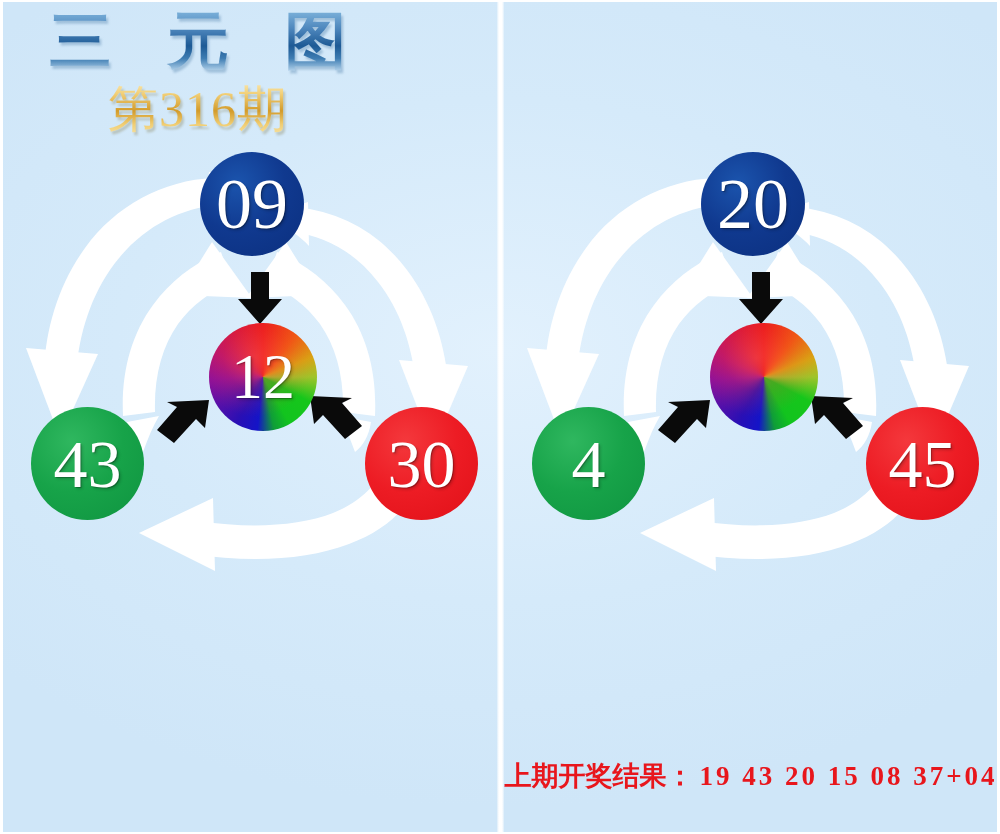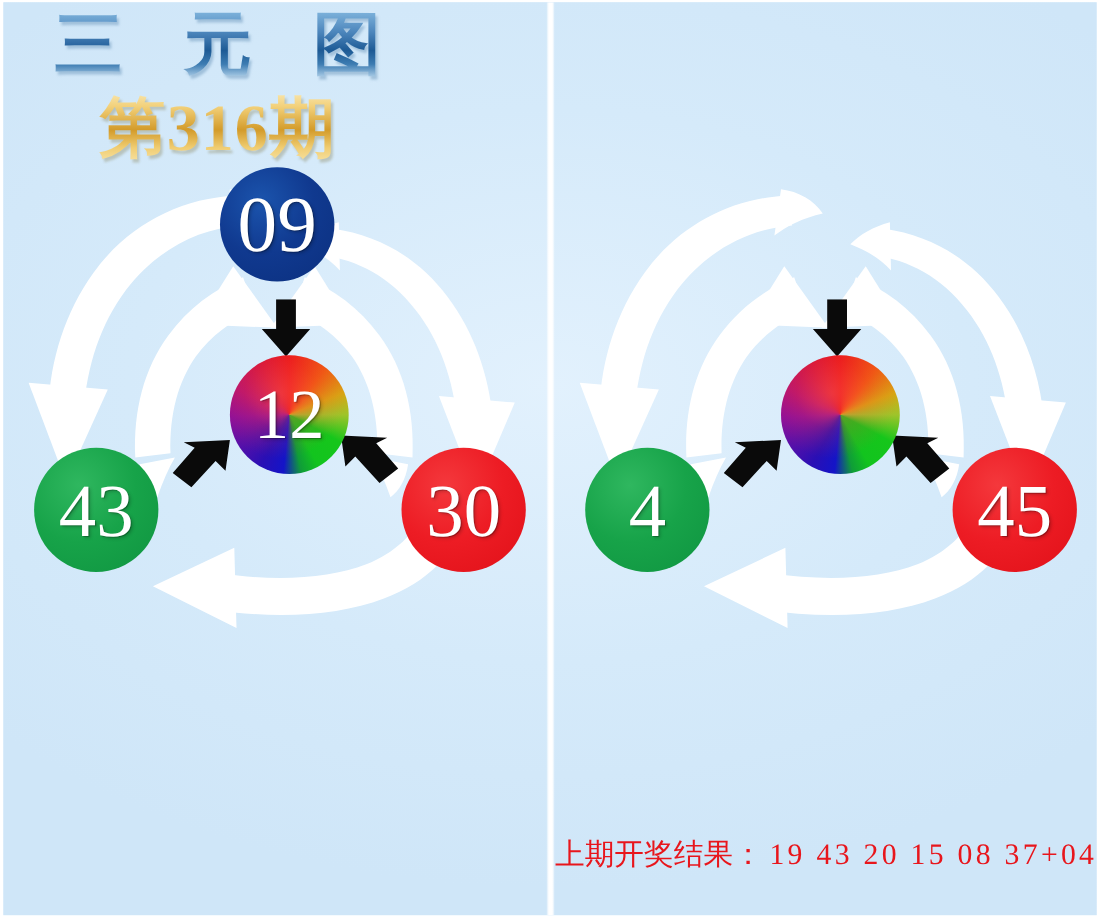--- a/index.html
+++ b/index.html
@@ -68,22 +68,22 @@
     background-clip: text;
     color: transparent;
     -webkit-text-fill-color: transparent;
     text-shadow: 0 0 0 rgba(0,0,0,0);
     filter: drop-shadow(2px 3px 1px rgba(120,160,195,0.55));
     user-select: none;
   }
   .title-sub {
     margin-top: 4px;
     font-family: "Liberation Serif", "DejaVu Serif", serif;
-    font-size: 60px;
-    font-weight: bold;
+    font-size: 50px;
+    font-weight: normal;
     letter-spacing: 1px;
     background: linear-gradient(to bottom, #fdf4cf 0%, #f2d079 26%, #d39b2a 52%, #f0cd72 72%, #fbf0c4 100%);
     -webkit-background-clip: text;
     background-clip: text;
     color: transparent;
     -webkit-text-fill-color: transparent;
     filter: drop-shadow(2px 3px 1px rgba(150,150,120,0.45));
     user-select: none;
   }
 
@@ -210,21 +210,21 @@
 
   
   .result-line {
     position: absolute;
     left: 501px;
     top: 756px;
     width: 494px;
     text-align: center;
     font-family: "Liberation Serif", "DejaVu Serif", serif;
     font-size: 27px;
-    font-weight: normal;
+    font-weight: bold;
     color: #e8161c;
     letter-spacing: 1px;
     white-space: nowrap;
     user-select: none;
   }
   .result-line .label { letter-spacing: 0px; }
   .result-line .nums  { letter-spacing: 3px; padding-left: 6px; }
 </style>
 </head>
 <body>
@@ -410,20 +410,23 @@
     <svg class="blk-down" viewBox="0 0 50 52">
       <path fill="#0a0a0a" d="M 16,0 L 34,0 L 34,27 L 47,27 L 25,52 L 3,27 L 16,27 Z"></path>
     </svg>
     <svg class="blk-in-left" viewBox="0 0 56 50">
       <path fill="#0a0a0a" d="M 54,2 L 50,30 L 41,21 L 19,45 L 2,32 L 22,9 L 12,4 Z"></path>
     </svg>
     <svg class="blk-in-right" viewBox="0 0 56 50">
       <path fill="#0a0a0a" d="M 2,2 L 6,30 L 15,21 L 37,45 L 54,32 L 34,9 L 44,4 Z"></path>
     </svg>
 
+    <div class="ball ball-top">
+      <span class="num">20</span>
+    </div>
     <div class="ball ball-left">
       <span class="num">4</span>
     </div>
     <div class="ball ball-right">
       <span class="num">45</span>
     </div>
     <div class="ball ball-center">
       <span class="rainbow"></span>
     </div>
   </div>

